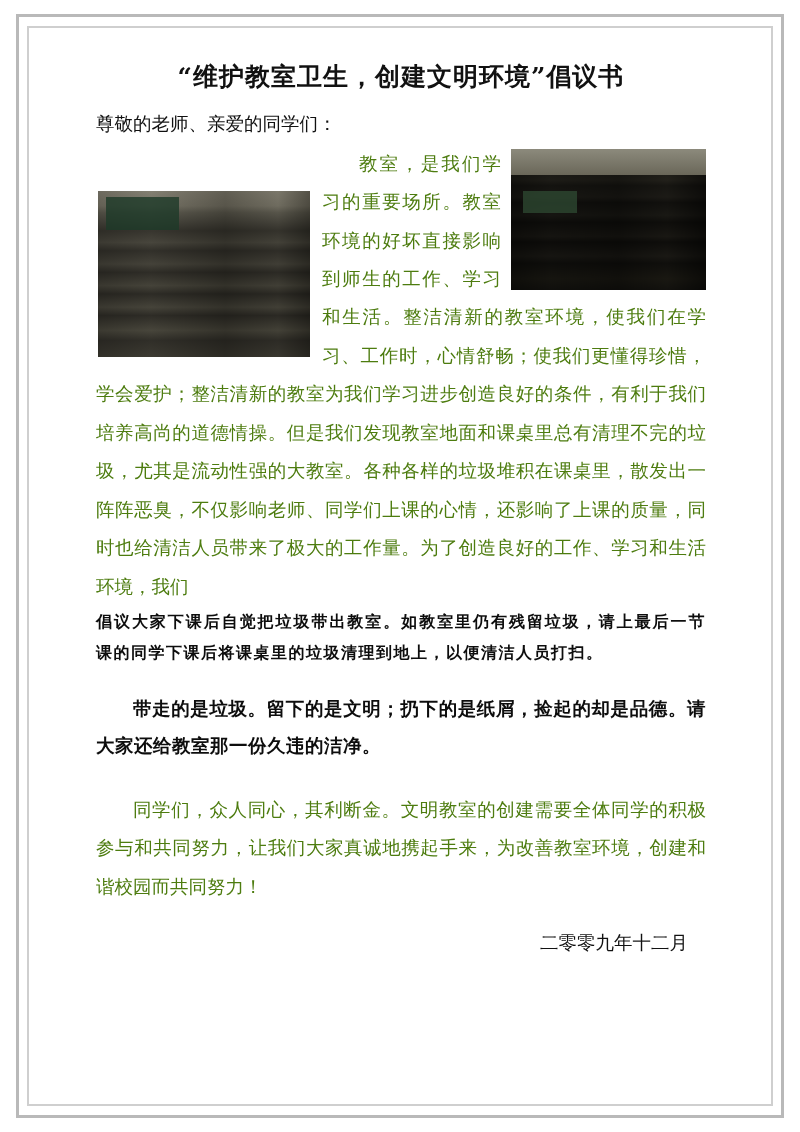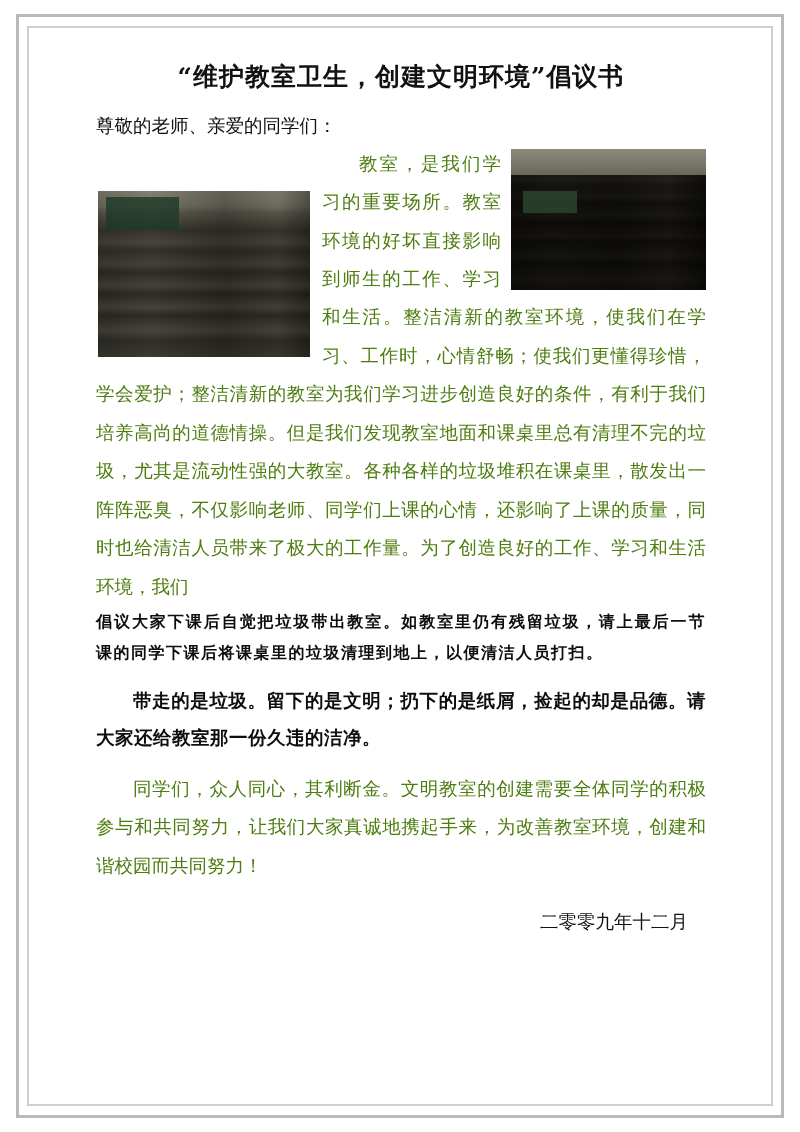--- a/index.html
+++ b/index.html
@@ -52,21 +52,21 @@
     font-family: "DejaVu Serif", "Liberation Serif", serif;
     font-weight: bold;
     font-size: 25px;
     letter-spacing: 1px;
     text-align: center;
     color: #111111;
     margin: 0 0 18px 0;
     white-space: nowrap;
   }
   .salutation {
-    font-family: Liberation Sans, sans-serif;
+    font-family: Liberation Mono, monospace;
     font-size: 18.5px;
     color: #111111;
     line-height: 1.6;
     margin: 0 0 4px 0;
   }
   .body-text {
     font-family: "DejaVu Sans", "Liberation Sans", sans-serif;
     font-size: 18.5px;
     color: #4d7c0f;
     line-height: 2.08;
@@ -178,22 +178,22 @@
     <p class="salutation">尊敬的老师、亲爱的同学们：</p>
 
     <div class="clearfix">
       <div class="photo photo-right classroom-a"></div>
       <div class="photo photo-left classroom-b" style="margin-top:46px;"></div>
       <p class="body-text indent">教室，是我们学习的重要场所。教室环境的好坏直接影响到师生的工作、学习和生活。整洁清新的教室环境，使我们在学习、工作时，心情舒畅；使我们更懂得珍惜，学会爱护；整洁清新的教室为我们学习进步创造良好的条件，有利于我们培养高尚的道德情操。但是我们发现教室地面和课桌里总有清理不完的垃圾，尤其是流动性强的大教室。各种各样的垃圾堆积在课桌里，散发出一阵阵恶臭，不仅影响老师、同学们上课的心情，还影响了上课的质量，同时也给清洁人员带来了极大的工作量。为了创造良好的工作、学习和生活环境，我们</p>
     </div>
 
     <p class="emph-brush">倡议大家下课后自觉把垃圾带出教室。如教室里仍有残留垃圾，请上最后一节课的同学下课后将课桌里的垃圾清理到地上，以便清洁人员打扫。</p>
 
-    <p class="emph-strong indent" style="margin-top:13px;">带走的是垃圾。留下的是文明；扔下的是纸屑，捡起的却是品德。请大家还给教室那一份久违的洁净。</p>
+    <p class="emph-strong indent" style="margin-top:22px;font-family:Liberation Serif, serif;">带走的是垃圾。留下的是文明；扔下的是纸屑，捡起的却是品德。请大家还给教室那一份久违的洁净。</p>
 
-    <p class="body-text indent" style="margin-top:14px;">同学们，众人同心，其利断金。文明教室的创建需要全体同学的积极参与和共同努力，让我们大家真诚地携起手来，为改善教室环境，创建和谐校园而共同努力！</p>
+    <p class="body-text indent" style="margin-top:26px;">同学们，众人同心，其利断金。文明教室的创建需要全体同学的积极参与和共同努力，让我们大家真诚地携起手来，为改善教室环境，创建和谐校园而共同努力！</p>
 
     <div class="signature">
       <div>二零零九年十二月</div>
     </div>
 
   </div>
 </div>
 
 </body></html>

